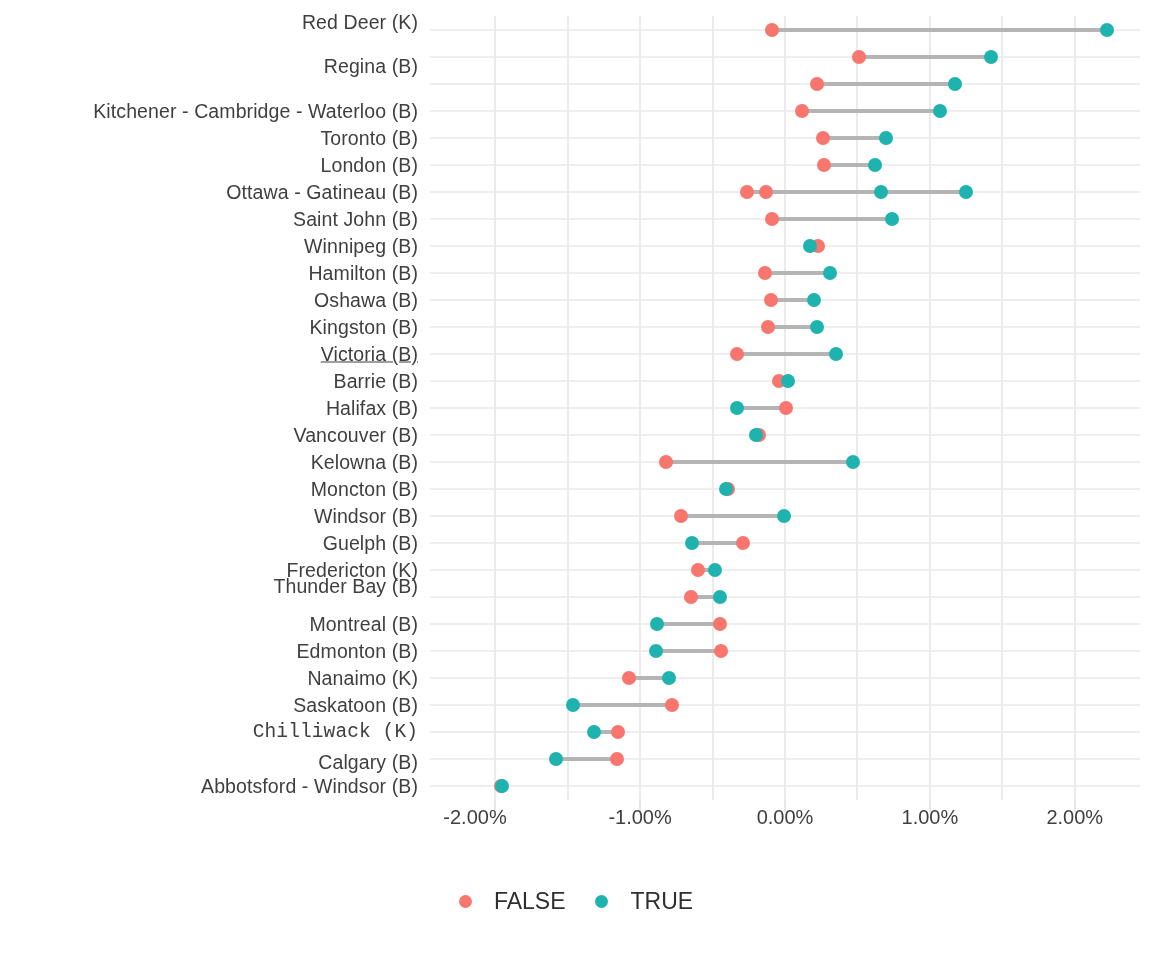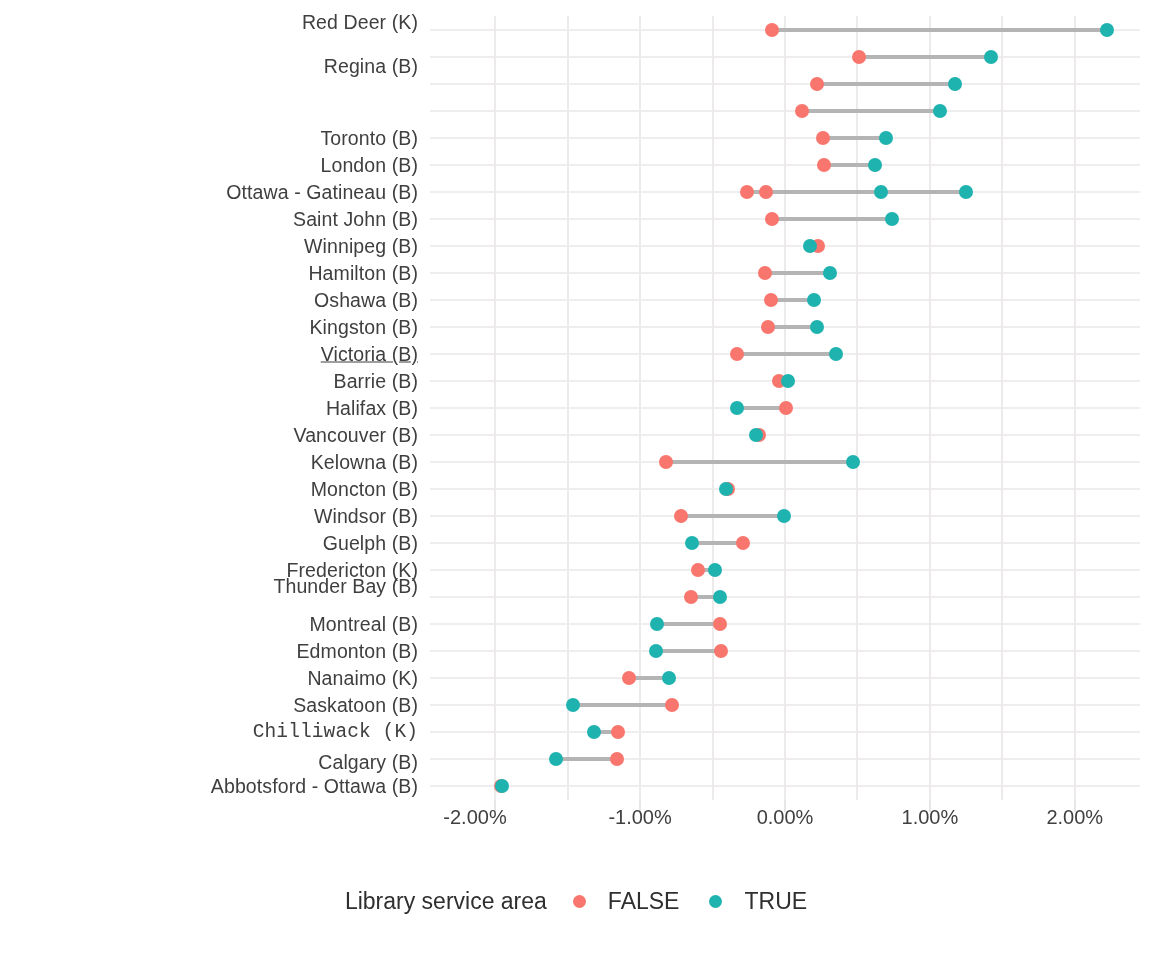--- a/index.html
+++ b/index.html
@@ -100,20 +100,21 @@
   }
 </style>
 </head>
 <body>
 
 <div id="chart-root">
 
   <div class="ylabels" id="ylabels">
       <div class="ylabel" style="top: 6px;">Red Deer (K)</div>
       <div class="ylabel" style="top: 50px; margin-left: 30px;">Regina (B)</div>
+      <div class="ylabel" style="top: 94.6207px;">Kitchener - Cambridge - Waterloo (B)</div>
       <div class="ylabel" style="top: 121.655px;">Toronto (B)</div>
       <div class="ylabel" style="top: 148.69px;">London (B)</div>
       <div class="ylabel" style="top: 175.724px;">Ottawa - Gatineau (B)</div>
       <div class="ylabel" style="top: 202.759px;">Saint John (B)</div>
       <div class="ylabel" style="top: 229.793px;">Winnipeg (B)</div>
       <div class="ylabel" style="top: 256.828px;">Hamilton (B)</div>
       <div class="ylabel" style="top: 283.862px;">Oshawa (B)</div>
       <div class="ylabel" style="top: 310.897px;">Kingston (B)</div>
       <div class="ylabel" style="top: 337.931px; text-decoration: underline;">Victoria (B)</div>
       <div class="ylabel" style="top: 364.966px;">Barrie (B)</div>
@@ -124,21 +125,21 @@
       <div class="ylabel" style="top: 500.138px;">Windsor (B)</div>
       <div class="ylabel" style="top: 527.172px;">Guelph (B)</div>
       <div class="ylabel" style="top: 554.207px;">Fredericton (K)</div>
       <div class="ylabel" style="top: 570px;">Thunder Bay (B)</div>
       <div class="ylabel" style="top: 608.276px;">Montreal (B)</div>
       <div class="ylabel" style="top: 635.31px;">Edmonton (B)</div>
       <div class="ylabel" style="top: 662.345px;">Nanaimo (K)</div>
       <div class="ylabel" style="top: 689.379px;">Saskatoon (B)</div>
       <div class="ylabel" style="top: 716.414px; font-family: Liberation Mono, monospace;">Chilliwack (K)</div>
       <div class="ylabel" style="top: 746px;">Calgary (B)</div>
-      <div class="ylabel" style="top: 770.483px;">Abbotsford - Ottawa (B)</div>
+      <div class="ylabel" style="top: 770.483px;">Abbotsford - Windsor (B)</div>
     </div>
 
   <div class="plot-area" id="plot">
       <div class="gridline-h" style="top: 12.5172px;"></div>
       <div class="gridline-h" style="top: 39.5517px;"></div>
       <div class="gridline-h" style="top: 66.5862px;"></div>
       <div class="gridline-h" style="top: 93.6207px;"></div>
       <div class="gridline-h" style="top: 120.655px;"></div>
       <div class="gridline-h" style="top: 147.69px;"></div>
       <div class="gridline-h" style="top: 174.724px;"></div>
@@ -271,21 +272,20 @@
       <div class="xtick-label" style="left: 640.102px;">-1.00%</div>
       <div class="tick-mark" style="position: absolute; left: 784px; top: 800px;"></div>
       <div class="xtick-label" style="left: 785px;">0.00%</div>
       <div class="tick-mark" style="position: absolute; left: 928.898px; top: 800px;"></div>
       <div class="xtick-label" style="left: 929.898px;">1.00%</div>
       <div class="tick-mark" style="position: absolute; left: 1073.8px; top: 800px;"></div>
       <div class="xtick-label" style="left: 1074.8px;">2.00%</div>
     </div>
 
   <div class="legend">
-    <div class="legend-title">Library service area</div>
     <div class="legend-item">
       <span class="legend-swatch" id="sw0" style="background: rgb(248, 118, 109);"></span>
       <span class="legend-label">FALSE</span>
     </div>
     <div class="legend-item">
       <span class="legend-swatch" id="sw1" style="background: rgb(31, 179, 176);"></span>
       <span class="legend-label">TRUE</span>
     </div>
   </div>
 

